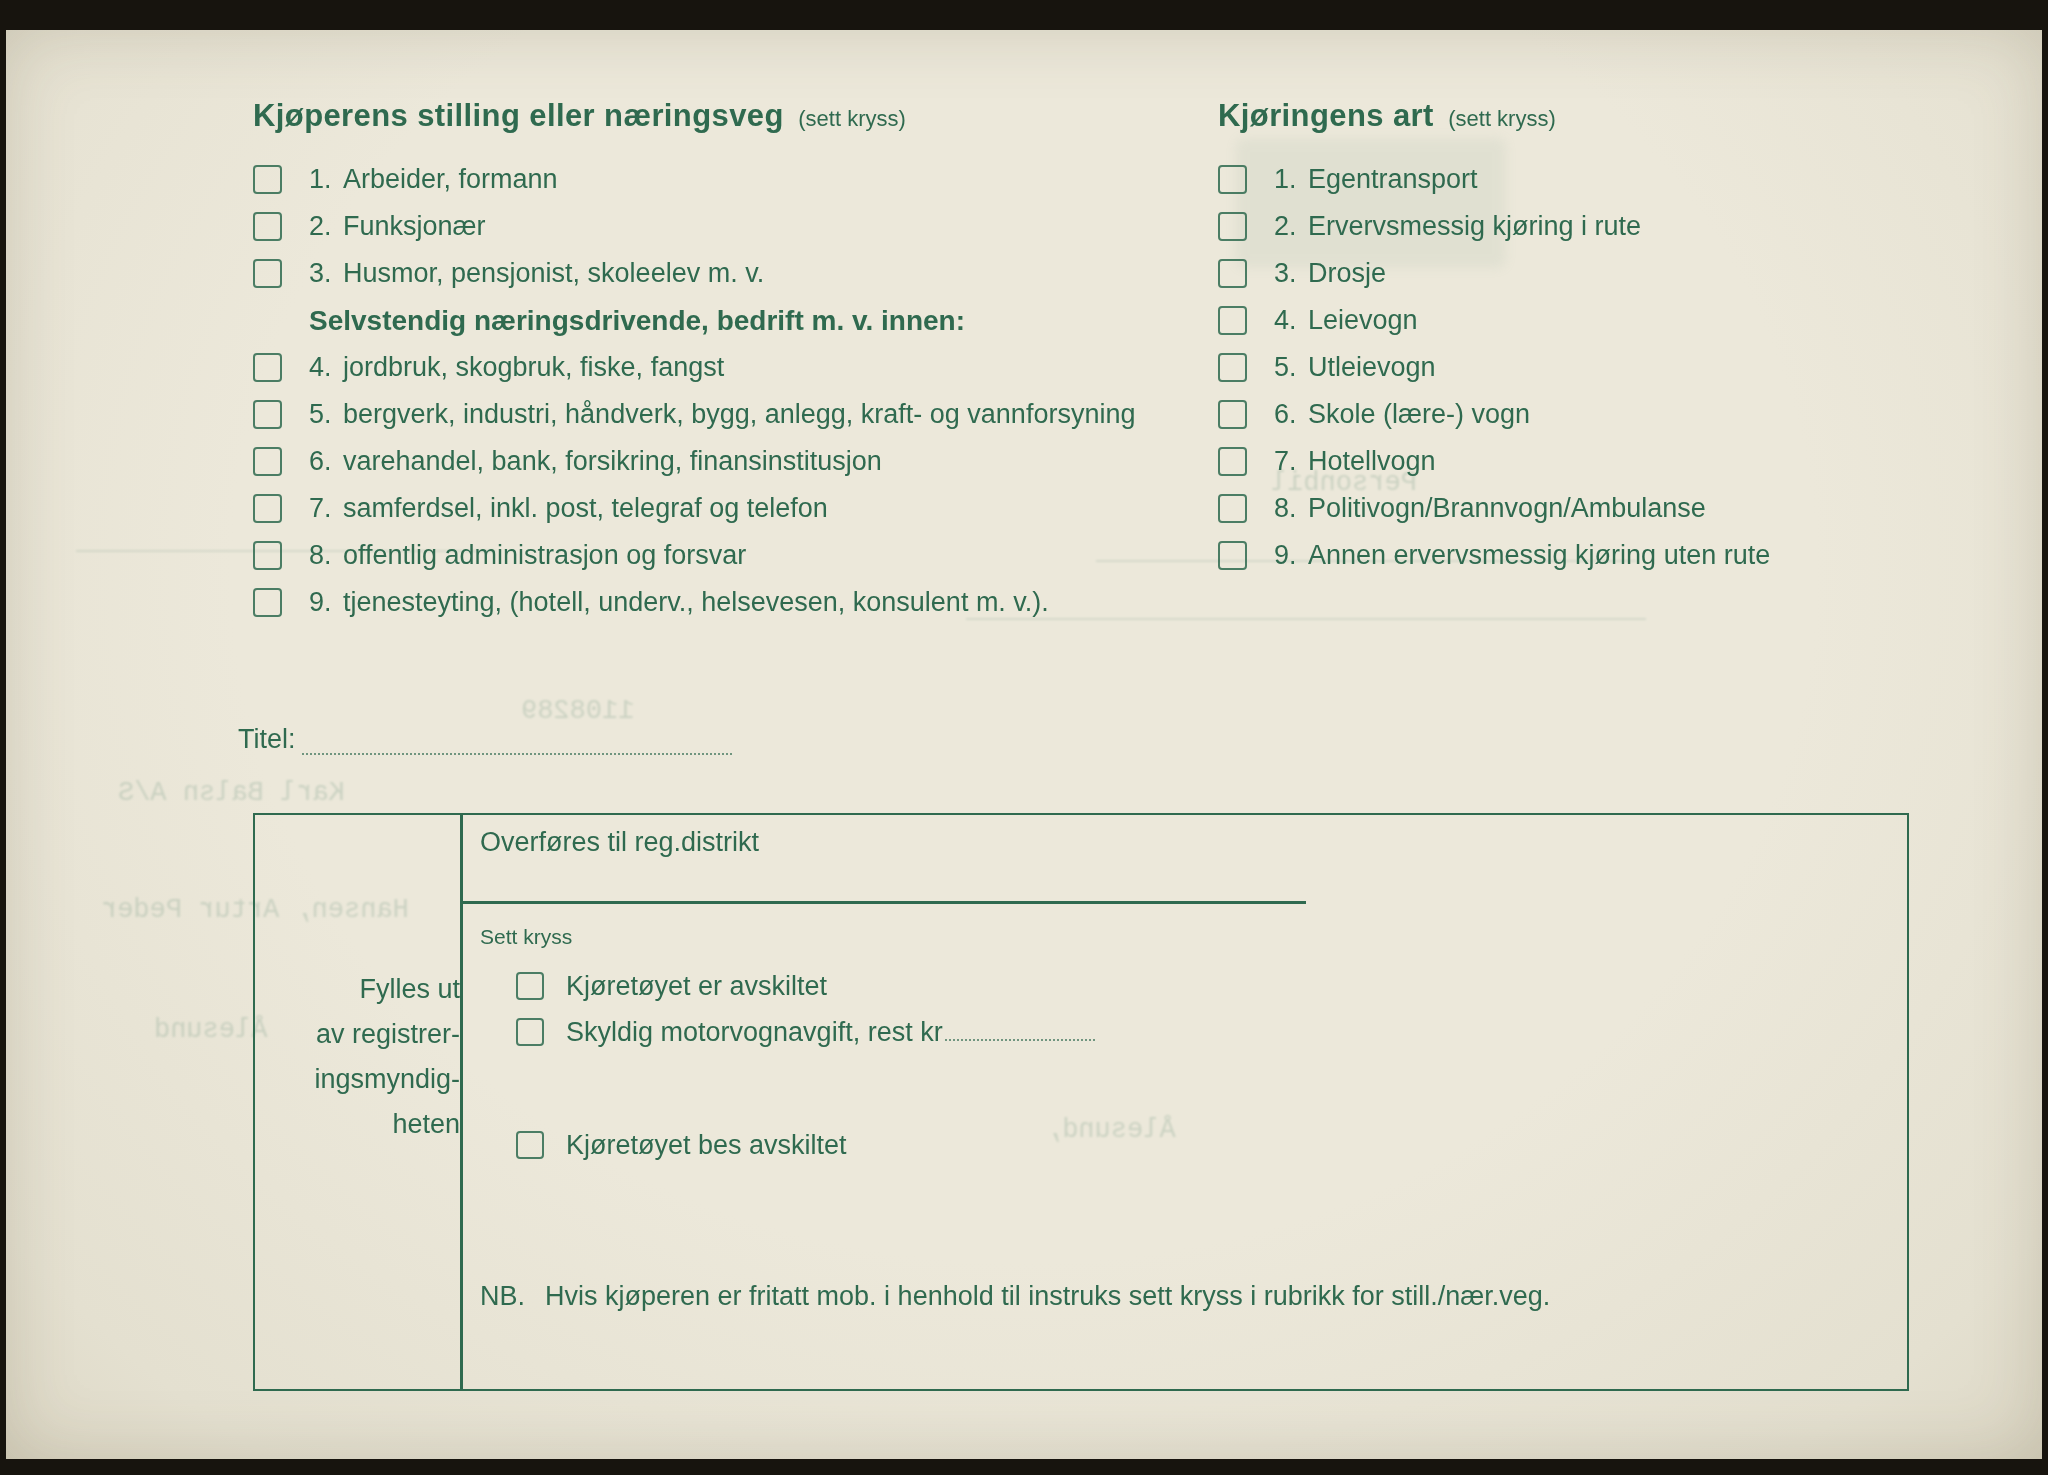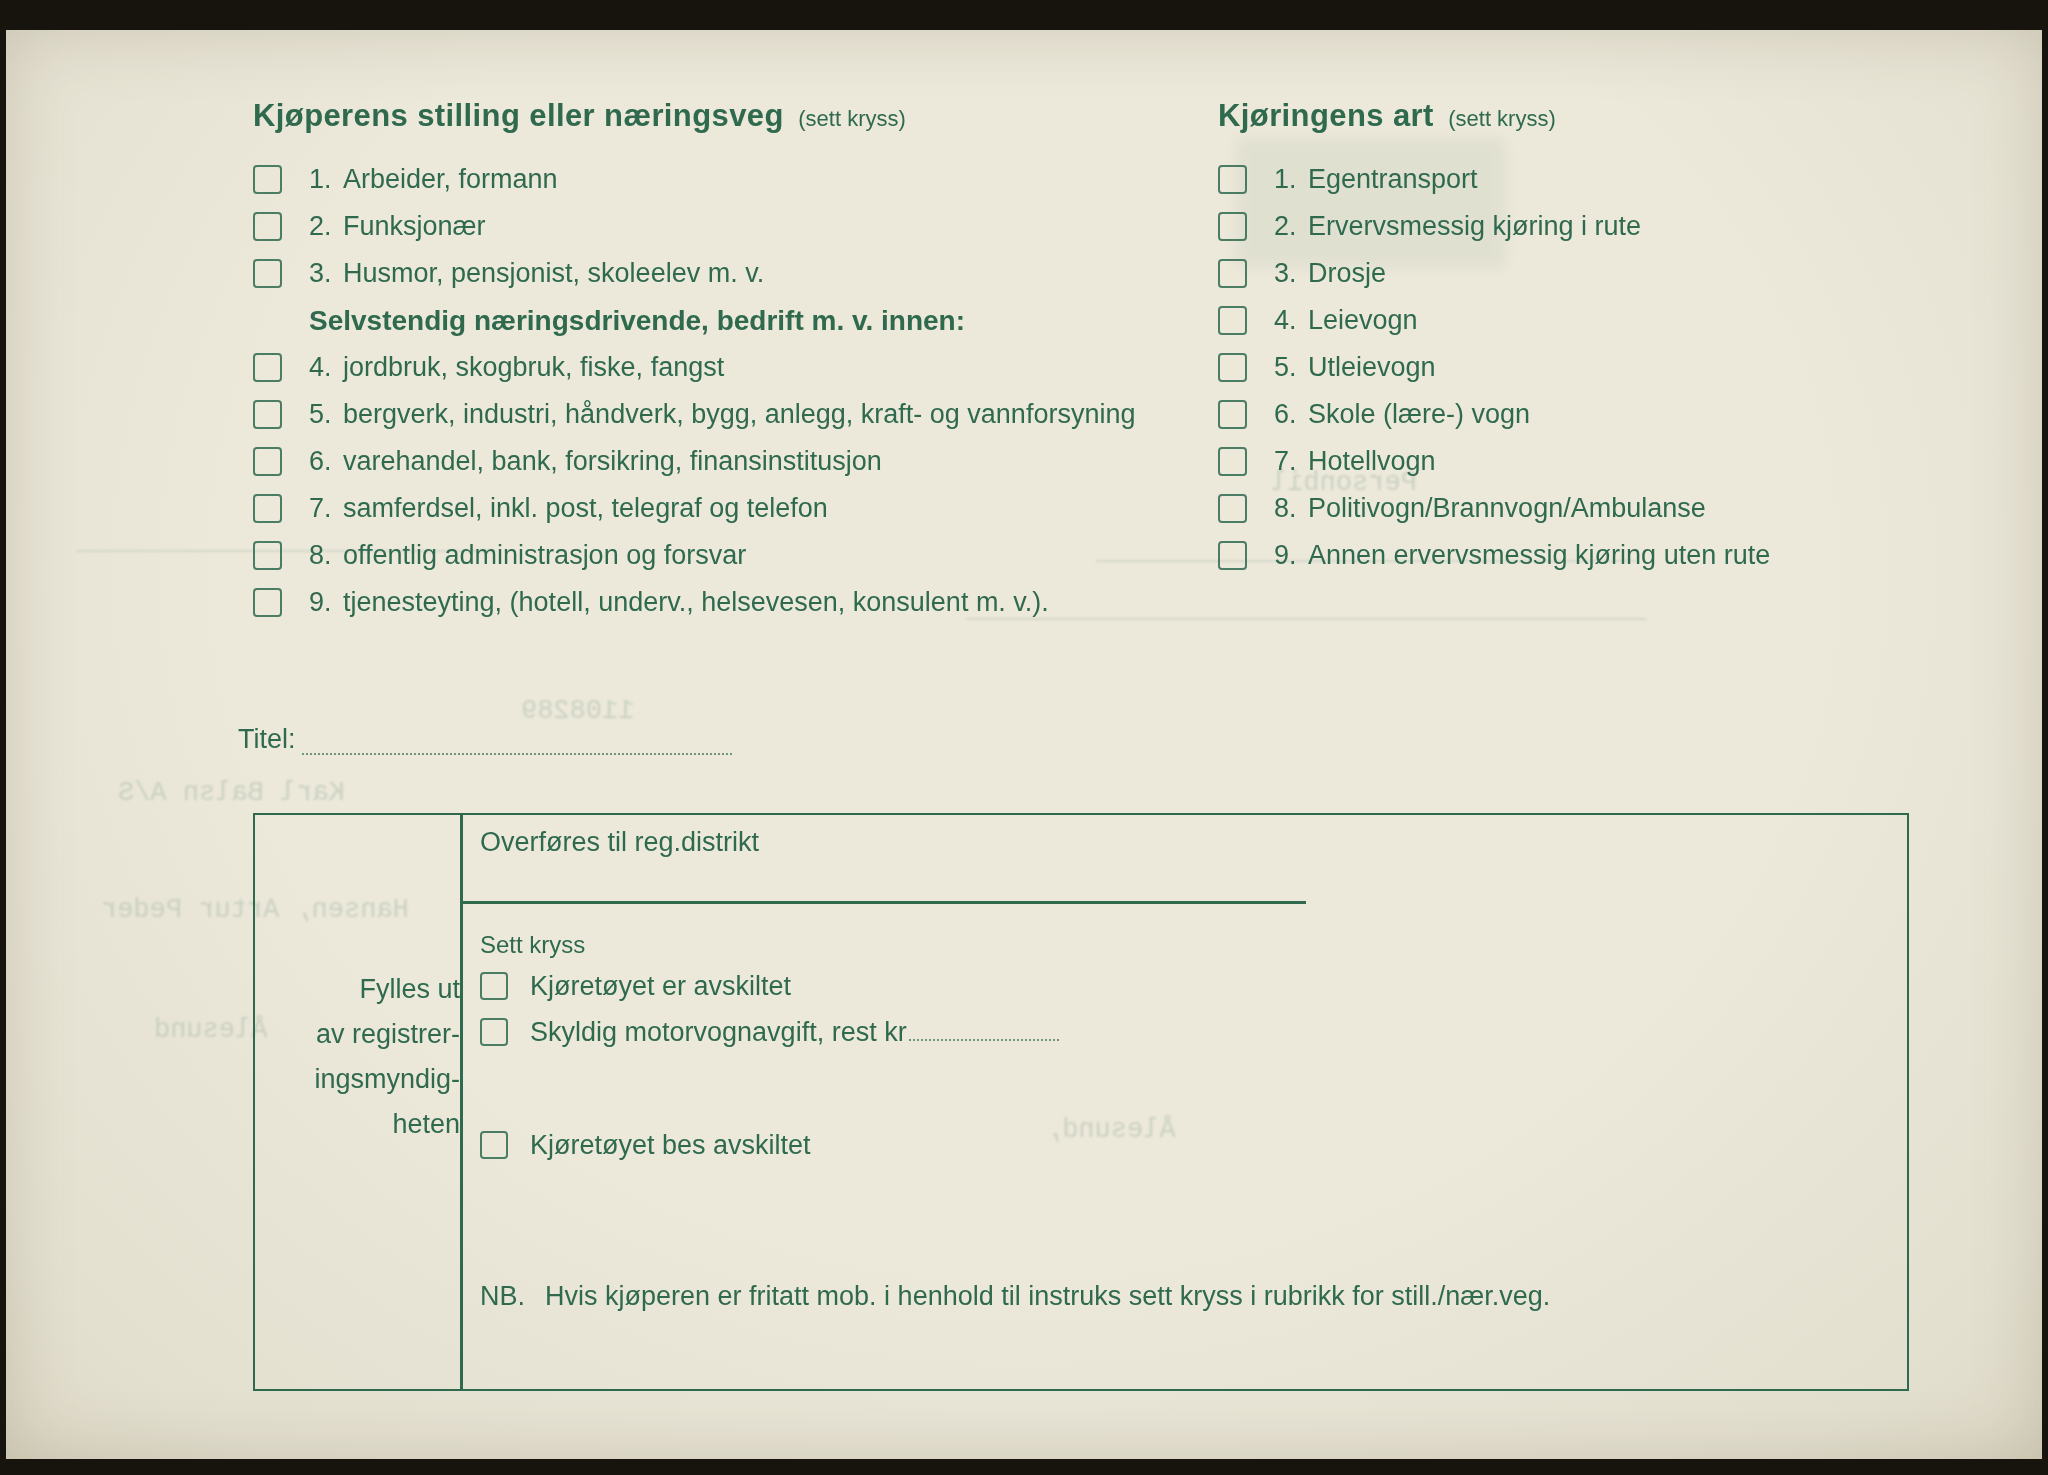--- a/index.html
+++ b/index.html
@@ -71,23 +71,23 @@
   .titel .leader{display:inline-block;width:430px;border-bottom:2px dotted var(--ink);opacity:.65;margin-left:6px;height:1.1em;}
 
   
   .box{
     position:absolute;left:247px;top:783px;width:1656px;height:578px;
     border:2.5px solid var(--ink);box-sizing:border-box;
   }
   .box .divider{position:absolute;left:205px;top:0;bottom:0;width:2.5px;background:var(--ink);}
   .transfer-label{position:absolute;left:225px;top:12px;font-size:27px;}
   .transfer-rule{position:absolute;left:205px;top:86px;width:846px;height:2.5px;background:var(--ink);}
-  .settkryss{position:absolute;left:225px;top:116px;font-size:24px;}
+  .settkryss{position:absolute;left:225px;top:110px;font-size:21px;}
   .checks{position:absolute;left:225px;top:148px;}
-  .checks .row{height:46px;}
+  .checks .row{height:46px;margin-left:36px;}
   .checks .cb{width:28px;height:28px;}
   .checks .lbl{margin-left:22px;font-size:27px;}
   .checks .leader{display:inline-block;border-bottom:2px dotted var(--ink);opacity:.65;height:1.05em;margin-left:2px;}
   .checks .leader-a{width:150px;}
   .checks .leader-b{width:120px;}
   .checks .spacer{height:67px;}
   .authority{
     position:absolute;left:0;top:152px;width:205px;text-align:right;
     font-size:27px;line-height:45px;
   }

